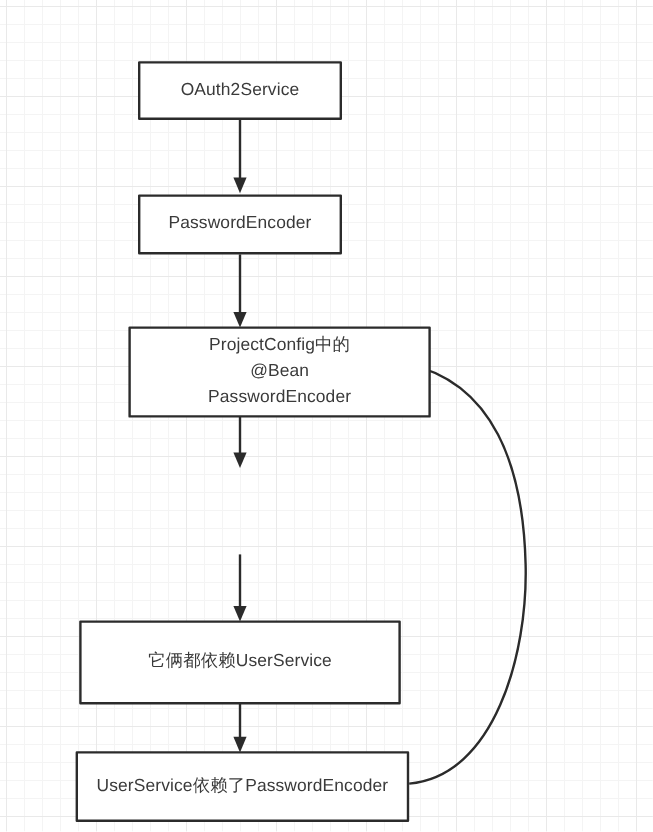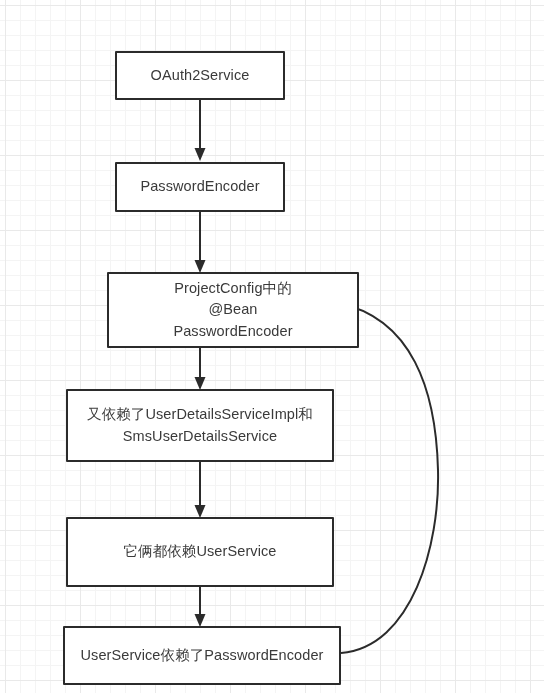--- a/index.html
+++ b/index.html
@@ -99,20 +99,18 @@
   </svg>
 
   <div class="node" style="left:115px; top:51px; width:170px; height:49px;">OAuth2Service</div>
 
   <div class="node" style="left:115px; top:162px; width:170px; height:50px;">PasswordEncoder</div>
 
   <div class="node" style="left:75px; top:272px; width:252px; height:76px;margin-left:32px;">ProjectConfig中的
 @Bean
 PasswordEncoder</div>
 
-  <div class="node" style="left:66px; top:389px; width:268px; height:73px;">又依赖了UserDetailsServiceImpl和
-SmsUserDetailsService</div>
 
   <div class="node" style="left:66px; top:517px; width:268px; height:70px;">它俩都依赖UserService</div>
 
   <div class="node" style="left:63px; top:626px; width:278px; height:59px;">UserService依赖了PasswordEncoder</div>
 
 </div>
 
 </body></html>

